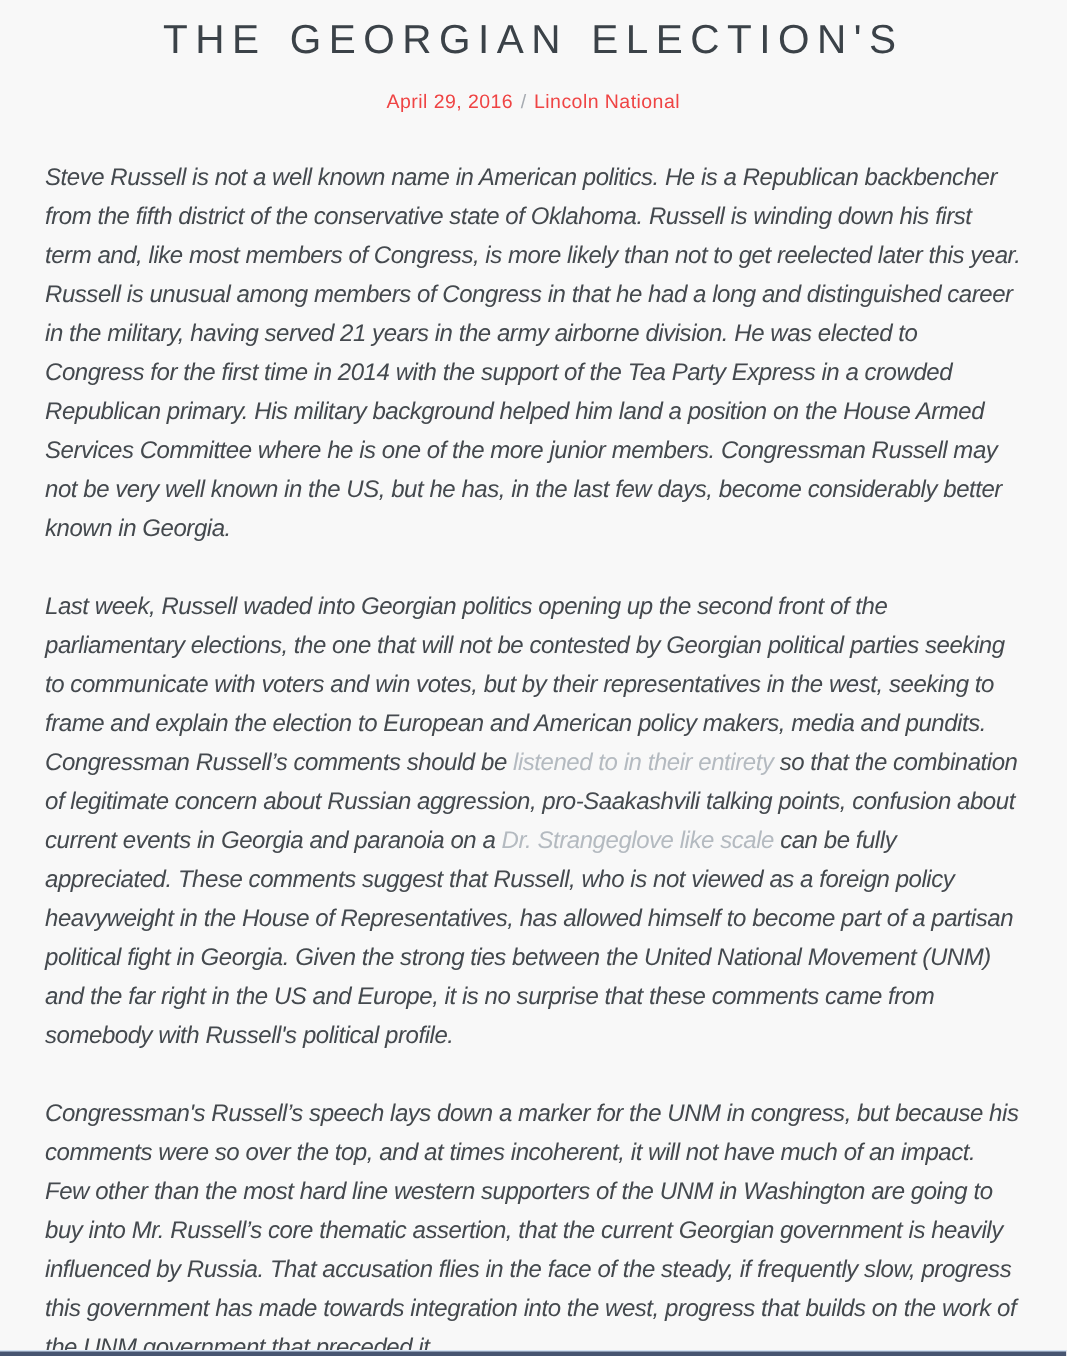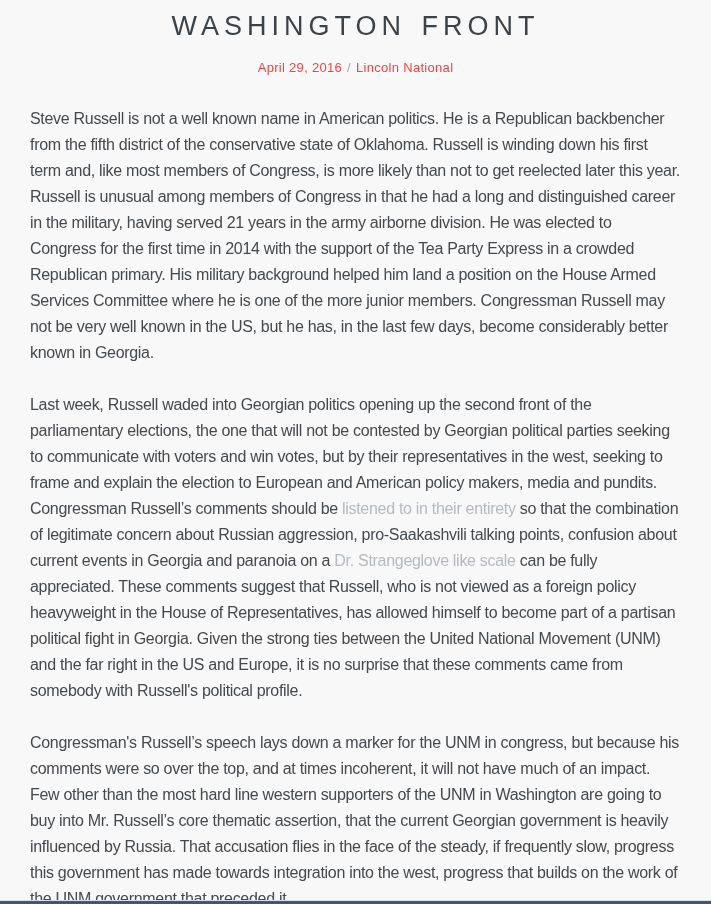--- a/index.html
+++ b/index.html
@@ -47,20 +47,21 @@
     width: 651px;
     margin: 31px auto 0 auto;
     font-size: 16px;
     line-height: 26px;
     letter-spacing: -0.3px;
     color: #44494e;
     text-align: left;
   }
   .article p {
     margin: 0 0 26px 0;
+    font-style: italic;
   }
   .inline-link {
     color: #b4bac0;
     text-decoration: none;
     cursor: pointer;
     text-align: right;
   }
   .accent-bar {
     position: absolute;
     left: 0;
@@ -71,21 +72,21 @@
     border-top: 1px solid #d3e2f3;
   }
 </style>
 </head>
 <body>
 
 <div class="page">
 
   <div class="header">
     <h1 class="title">
-      <div>WASHINGTON FRONT</div>
+      <div>THE GEORGIAN ELECTION'S</div>
     </h1>
     <div class="meta">
       <a>April 29, 2016</a><span class="sep">/</span><a>Lincoln National</a>
     </div>
   </div>
 
   <div class="article">
     <p>Steve Russell is not a well known name in American politics. He is a Republican backbencher from the fifth district of the conservative state of Oklahoma. Russell is winding down his first term and, like most members of Congress, is more likely than not to get reelected later this year. Russell is unusual among members of Congress in that he had a long and distinguished career in the military, having served 21 years in the army airborne division. He was elected to Congress for the first time in 2014 with the support of the Tea Party Express in a crowded Republican primary. His military background helped him land a position on the House Armed Services Committee where he is one of the more junior members. Congressman Russell may not be very well known in the US, but he has, in the last few days, become considerably better known in Georgia.</p>
     <p><span>Last week, Russell waded into Georgian politics opening up the second front of the parliamentary elections, the one that will not be contested by Georgian political parties seeking to communicate with voters and win votes, but by their representatives in the west, seeking to frame and explain the election to European and American policy makers, media and pundits. Congressman Russell’s comments should be </span><a class="inline-link">listened to in their entirety</a><span> so that the combination of legitimate concern about Russian aggression, pro-Saakashvili talking points, confusion about current events in Georgia and paranoia on a </span><a class="inline-link">Dr. Strangeglove like scale</a><span> can be fully appreciated. These comments suggest that Russell, who is not viewed as a foreign policy heavyweight in the House of Representatives, has allowed himself to become part of a partisan political fight in Georgia. Given the strong ties between the United National Movement (UNM) and the far right in the US and Europe, it is no surprise that these comments came from somebody with Russell's political profile.</span></p>
     <p>Congressman's Russell’s speech lays down a marker for the UNM in congress, but because his comments were so over the top, and at times incoherent, it will not have much of an impact. Few other than the most hard line western supporters of the UNM in Washington are going to buy into Mr. Russell’s core thematic assertion, that the current Georgian government is heavily influenced by Russia. That accusation flies in the face of the steady, if frequently slow, progress this government has made towards integration into the west, progress that builds on the work of the UNM government that preceded it.</p>

